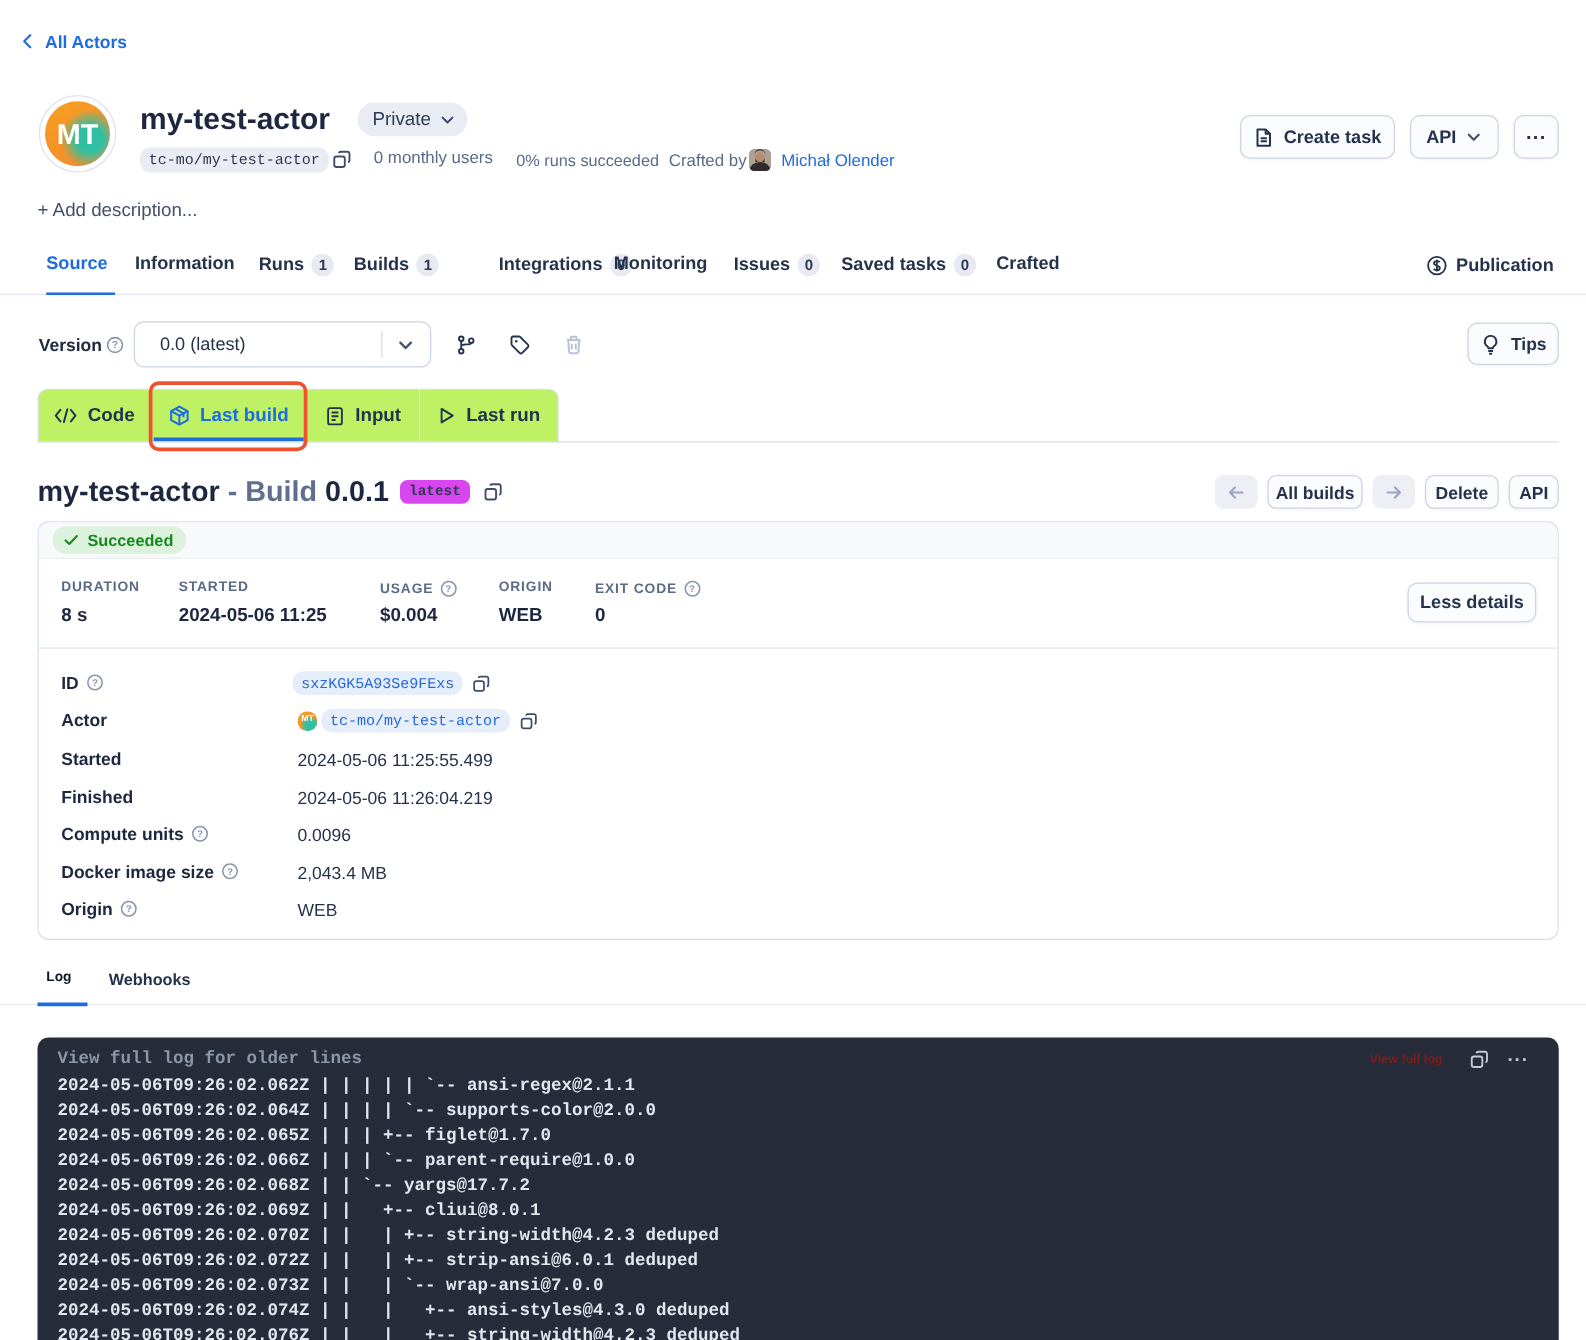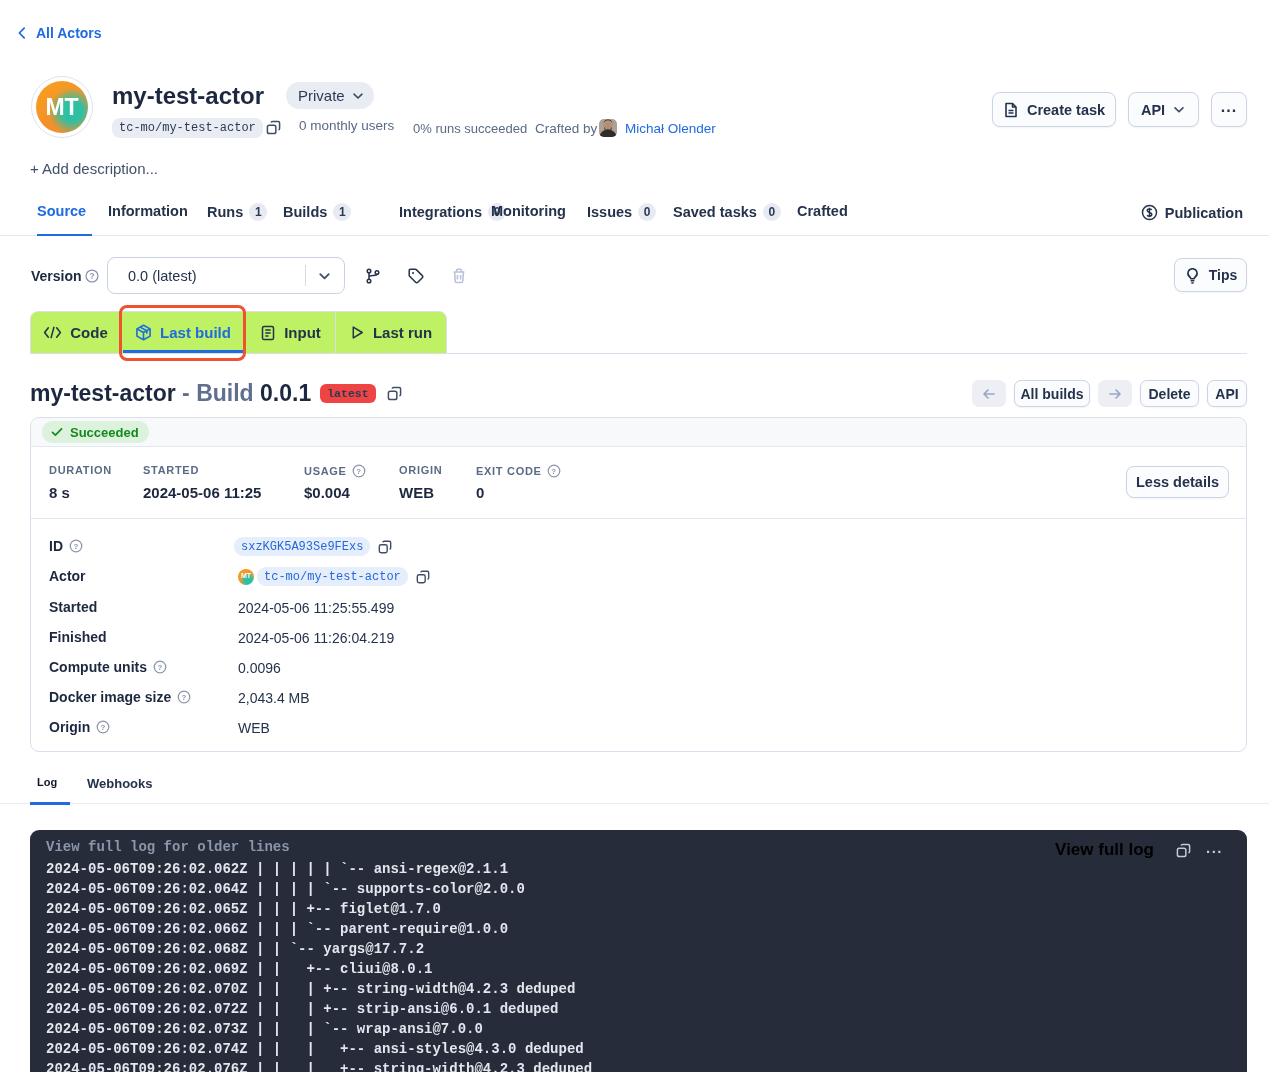--- a/index.html
+++ b/index.html
@@ -44,21 +44,21 @@
 .seg-wrap { left:30px; top:311px; height:43px; display:flex; border:1px solid #d9dfeb; border-radius:8px 8px 0 0; background:#bef264; }
 .seg { display:flex; align-items:center; justify-content:center; gap:8px; font-size:15px; font-weight:700; color:#25324c; border-right:1px solid #d9dfeb; position:relative; }
 .seg:last-child { border-right:none; }
 .seg.active { color:#1f6be0; }
 .seg-bottom-line { left:30px; top:353px; width:1217px; height:1px; background:#d9dfeb; }
 .seg-underline { position:absolute; left:2px; right:2px; bottom:0px; height:3px; background:#1f6be0; }
 .orange-rect { left:119px; top:305px; width:127px; height:56px; border:3px solid #ef5230; border-radius:8px; background:transparent; z-index:5; }
 
 
 .build-head { left:30px; top:380px; font-size:23px; font-weight:800; color:#1d2840; display:flex; align-items:center; }
-.latest-pill { background:#ef4444; color:#2c3a55; border-radius:6px; font-size:11.5px; height:19px; padding:0 7px; display:flex; align-items:center; font-family:"Liberation Mono",monospace; }
+.latest-pill { background:#d946ef; color:#2c3a55; border-radius:6px; font-size:11.5px; height:19px; padding:0 7px; display:flex; align-items:center; font-family:"Liberation Mono",monospace; }
 .head-btns { right:22px; top:380px; display:flex; align-items:center; gap:8px; }
 .btn-sm { height:27px; font-size:14px; border-radius:7px; }
 .btn-arrow { width:34px; height:27px; background:#edeff5; border:none; border-radius:7px; display:flex; align-items:center; justify-content:center; }
 
 
 .card { left:30px; top:417px; width:1217px; height:335px; border:1px solid #d9dfeb; border-radius:9px; background:#fff; }
 .card-strip { height:29px; background:#f8f9fb; border-bottom:1px solid #e3e8f0; border-radius:9px 9px 0 0; position:relative; }
 .succ { position:absolute; left:11px; top:3px; height:22px; background:#dcf2dd; color:#14891d; border-radius:11px; display:flex; align-items:center; gap:6px; padding:0 10px 0 8px; font-size:13px; font-weight:600; }
 .stats { position:relative; height:72px; border-bottom:1px solid #e3e8f0; }
 .stat-label { position:absolute; top:17px; font-size:11px; font-weight:700; letter-spacing:0.7px; color:#5a6b85; display:flex; align-items:center; gap:5px; }
@@ -346,21 +346,21 @@
 
 <div class="abs log-tabs">
   <span class="abs" style="left:37px; top:8px; font-size:11px; font-weight:700; color:#0f172a;">Log</span>
   <span class="abs" style="left:87px; top:8px; font-size:13px; font-weight:700; color:#25324c;">Webhooks</span>
   <div class="log-tab-underline"></div>
 </div>
 
 <div class="abs console"></div>
 <div class="abs" style="left:46px; top:839px; font-size:14px; color:#8b96aa; font-weight:700; font-family:'Liberation Mono',monospace;">View full log for older lines</div>
 <div class="abs" style="right:46px; top:840px; display:flex; align-items:center;">
-  <span style="color:#000000; font-size:17px; font-weight:700;">View full log</span>
+  <span style="color:#7f1d1d; font-size:10px; font-weight:700;">View full log</span>
   <svg style="margin-left:22px;" width="15" height="15" viewBox="0 0 16 16" fill="none" stroke="#c3cad8" stroke-width="1.6">
         <rect x="1.5" y="5.5" width="9" height="9" rx="2"></rect>
         <path d="M5.5 2.8 A1.6 1.6 0 0 1 7 1.5 H13 A1.6 1.6 0 0 1 14.5 3 V9 A1.6 1.6 0 0 1 13.2 10.5"></path>
       </svg>
   <span style="margin-left:15px; margin-top:-6px; color:#c3cad8; font-size:15px; font-weight:700; letter-spacing:1.5px;">...</span>
 </div>
 <div class="abs logline" style="top:861px;">2024-05-06T09:26:02.062Z | | | | | `-- ansi-regex@2.1.1</div>
 <div class="abs logline" style="top:881px;">2024-05-06T09:26:02.064Z | | | | `-- supports-color@2.0.0</div>
 <div class="abs logline" style="top:901px;">2024-05-06T09:26:02.065Z | | | +-- figlet@1.7.0</div>
 <div class="abs logline" style="top:921px;">2024-05-06T09:26:02.066Z | | | `-- parent-require@1.0.0</div>

